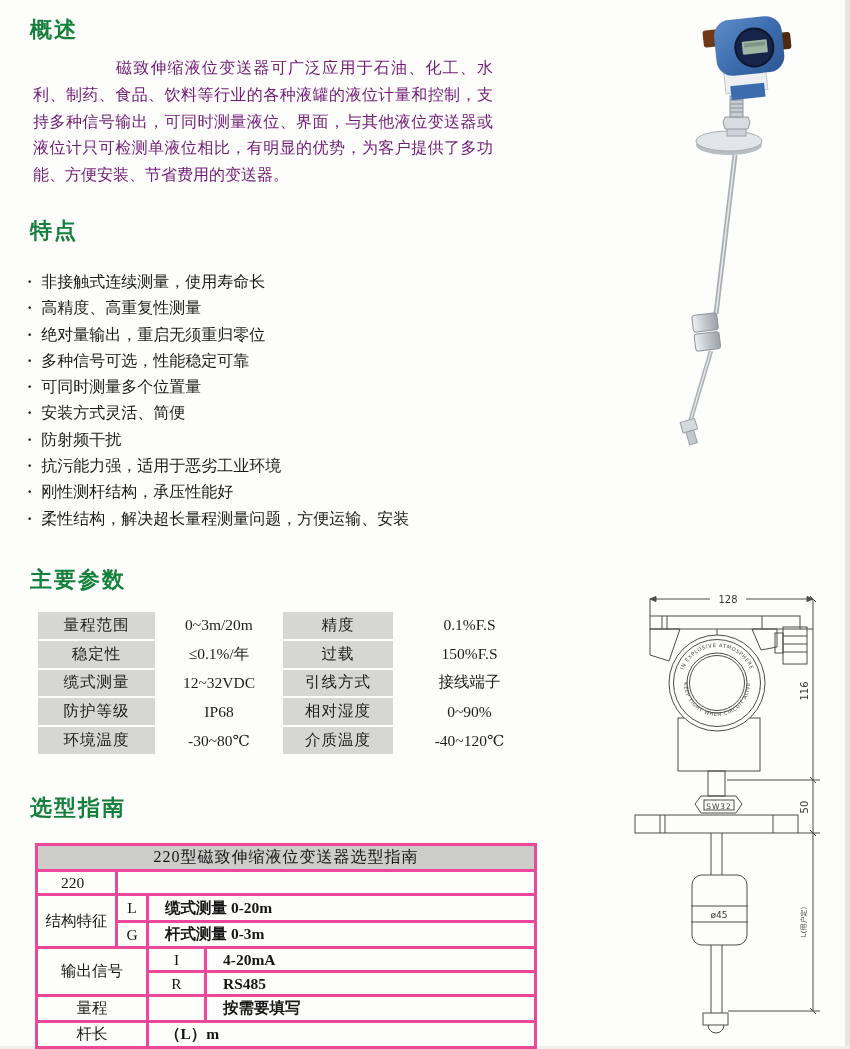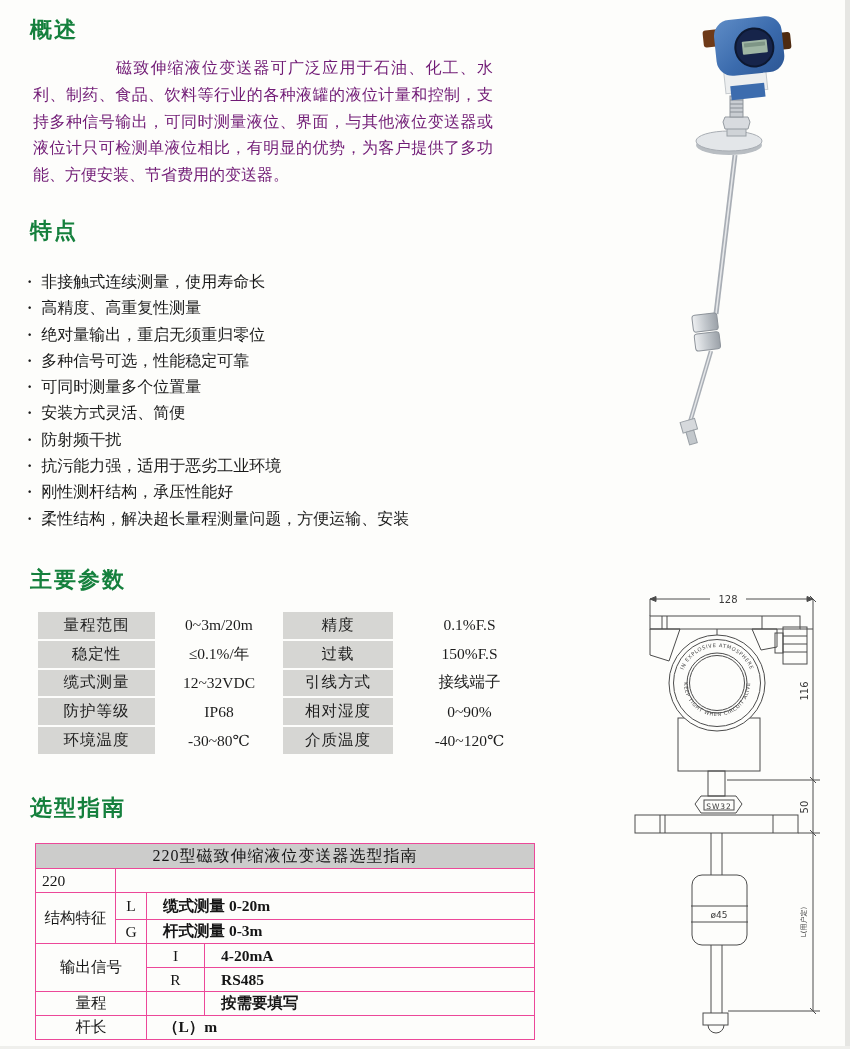--- a/index.html
+++ b/index.html
@@ -45,27 +45,27 @@
   .pvalue1 { width:128px; }
   .plabel2 { background:#d6d6d3; width:110px; letter-spacing:1px; }
   .pvalue2 { width:153px; }
 
   
   .stable {
     position:absolute; left:35px; top:843px; width:499px;
     border-collapse:collapse; table-layout:fixed;
   }
   .stable td {
-    border:1px solid #ec4899; font-size:15.5px; color:#161616;
+    border:3px solid #ec4899; font-size:15.5px; color:#161616;
     height:24px; padding:1px 6px; background:#fdfdfb;
   }
   .stable td.hdr {
     background:#cccccb; text-align:center; font-size:16px; letter-spacing:1px; height:25px;
   }
-  .stable td.model { text-align:left; padding-right:14px; }
+  .stable td.model { text-align:center; padding-right:14px; }
   .stable td.ctr { text-align:center; }
   .stable td.desc { padding-left:16px;font-weight:bold; }
   .stable tr.tall td { height:27px; }
 
   figure { position:absolute; }
   #product-photo { left:598px; top:6px; width:215px; height:450px; }
   #tech-drawing  { left:612px; top:588px; width:238px; height:460px; }
   svg { display:block; }
   .dimtxt { font-family:"DejaVu Sans",sans-serif; font-size:10px; fill:#3a3a3a; }
   .ringtxt { font-family:"DejaVu Sans",sans-serif; font-size:5.2px; fill:#4c4c4c; letter-spacing:.6px; }

